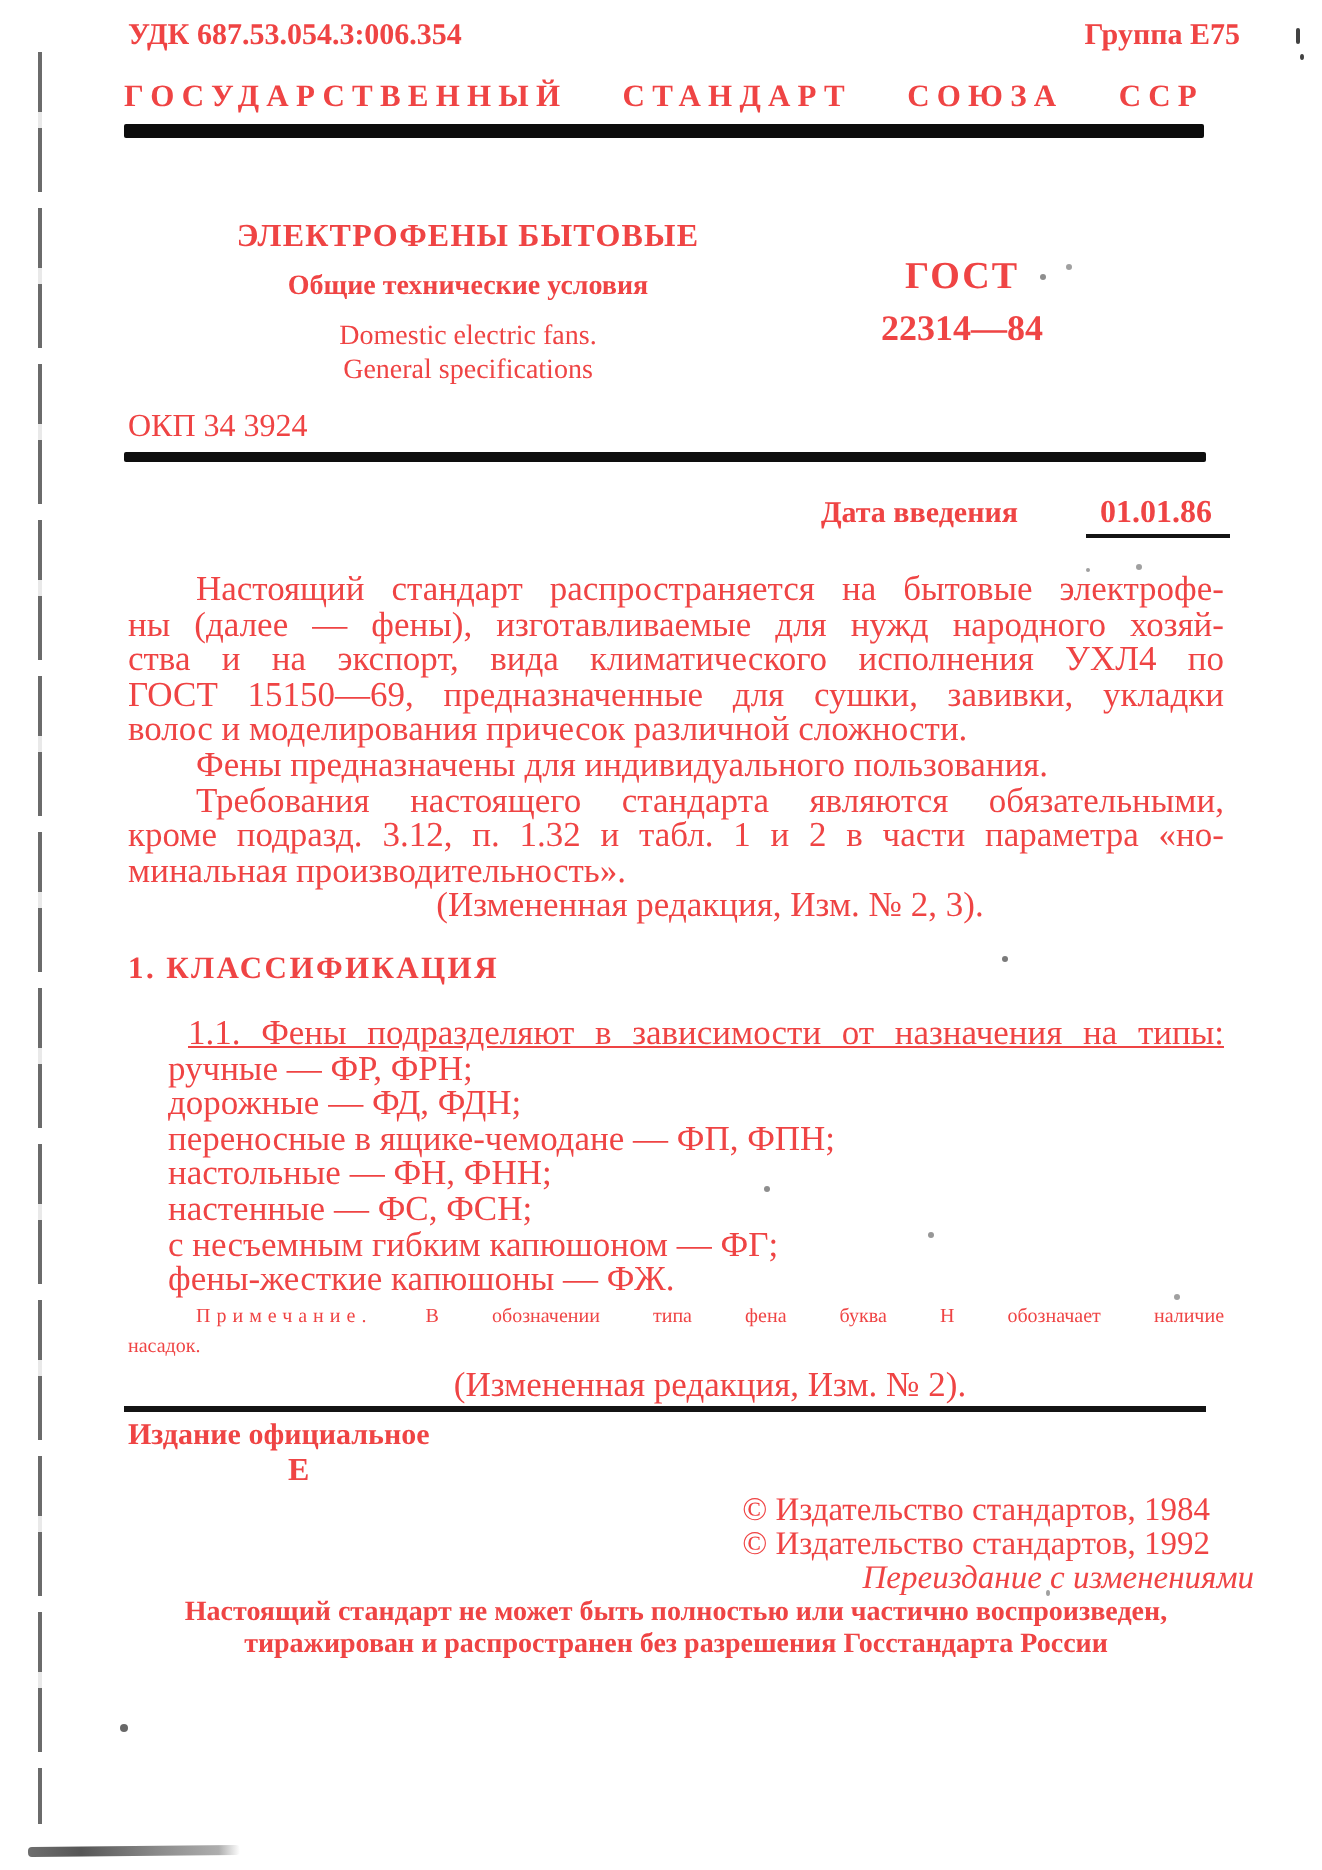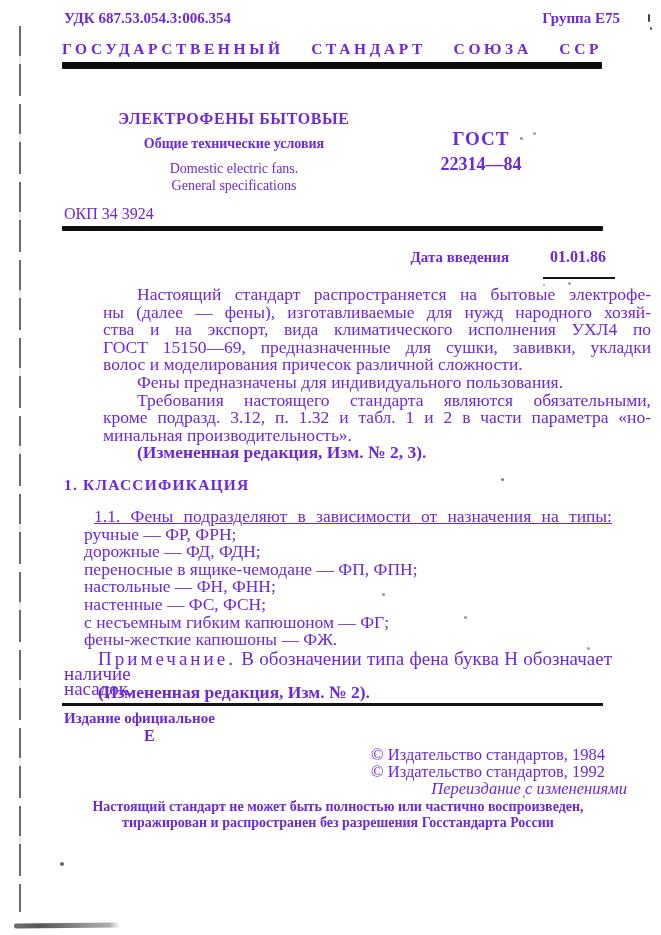--- a/index.html
+++ b/index.html
@@ -1,18 +1,18 @@
 <!DOCTYPE html>
 <html lang="ru"><head>
 <meta charset="utf-8">
 <style>
   html,body{margin:0;padding:0;background:#fff;}
   .page{
     position:relative;width:661px;height:935px;background:#fff;overflow:hidden;
-    font-family:"Liberation Serif","DejaVu Serif",serif;color:#6d28d9;
+    font-family:"Liberation Serif","DejaVu Serif",serif;color:#ef4444;
     -webkit-font-smoothing:antialiased;
   }
   
   .fold-line{
     position:absolute;left:19px;top:26px;width:2px;height:886px;opacity:.75;
     background:repeating-linear-gradient(180deg,#3a3a3a 0 30px,rgba(58,58,58,.15) 30px 38px,#3a3a3a 38px 70px,transparent 70px 78px);
   }
   .smudge{
     position:absolute;left:14px;top:923px;width:106px;height:5px;opacity:.8;
     background:linear-gradient(90deg,#4a4a4a,#2c2c2c 25%,#6b6b6b 60%,#9a9a9a 90%,transparent);
@@ -33,33 +33,33 @@
   .t-ru{position:absolute;left:0;top:6px;width:340px;font-weight:bold;font-size:16px;letter-spacing:.6px;}
   .t-sub{position:absolute;left:0;top:32px;width:340px;font-weight:bold;font-size:14px;}
   .t-en{position:absolute;left:0;top:57px;width:340px;font-size:14px;line-height:16.5px;}
   .tb-right{position:absolute;left:352px;top:0;width:130px;text-align:center;}
   .gost-label{position:absolute;left:0;top:24px;width:130px;font-weight:bold;font-size:19px;letter-spacing:1px;}
   .gost-num{position:absolute;left:0;top:50px;width:130px;font-weight:bold;font-size:18px;}
   .okp{position:absolute;left:64px;top:205px;font-size:16px;}
   
   .date-row{position:absolute;top:248px;right:46px;display:flex;align-items:baseline;gap:34px;}
   .date-label{font-weight:bold;font-size:15px;}
-  .date-value{font-weight:bold;font-size:16px;border-bottom:2px solid #141414;padding:0 9px 11px 7px;}
+  .date-value{font-weight:bold;font-size:16px;border-bottom:2px solid #141414;padding:0 9px 1px 7px;}
   
   .flow{font-size:17.5px;line-height:17.6px;}
-  .intro{position:absolute;left:64px;top:286px;width:548px;margin-left:39px;}
+  .intro{position:absolute;left:64px;top:286px;width:548px;}
   .para .ln:first-child{text-indent:34px;}
   .jst{text-align:justify;text-align-last:justify;}
-  .bold-line{font-weight:bold;text-indent:34px;}
+  .bold-line{font-weight:normal;text-indent:34px;text-align:center;}
   .sec-heading{position:absolute;left:64px;top:476px;width:548px;text-align:left;
     font-weight:bold;font-size:15.5px;letter-spacing:1.2px;}
   .classification{position:absolute;left:64px;top:508px;width:548px;}
   .clause-intro{text-indent:30px;text-decoration:underline;}
   .types .ln{padding-left:20px;}
-  .note{position:absolute;left:64px;top:651px;width:548px;font-size:19px;line-height:15.2px;}
+  .note{position:absolute;left:64px;top:651px;width:548px;font-size:10px;line-height:15.2px;}
   .note .l1{text-indent:34px;}
   .note-label{letter-spacing:3px;}
   .amend2{position:absolute;left:64px;top:682px;width:548px;font-size:17.5px;}
   
   .official{position:absolute;left:64px;top:710px;font-weight:bold;font-size:15px;}
   .ed-letter{position:absolute;left:144px;top:727px;font-weight:bold;font-size:16px;}
   .copyright{position:absolute;top:746px;right:56px;text-align:right;font-size:16.5px;line-height:17.2px;}
   .copyright .reissue{font-style:italic;margin-right:-22px;}
   .restriction{position:absolute;left:64px;top:799px;width:548px;text-align:center;
     font-weight:bold;font-size:14px;line-height:15.8px;}

